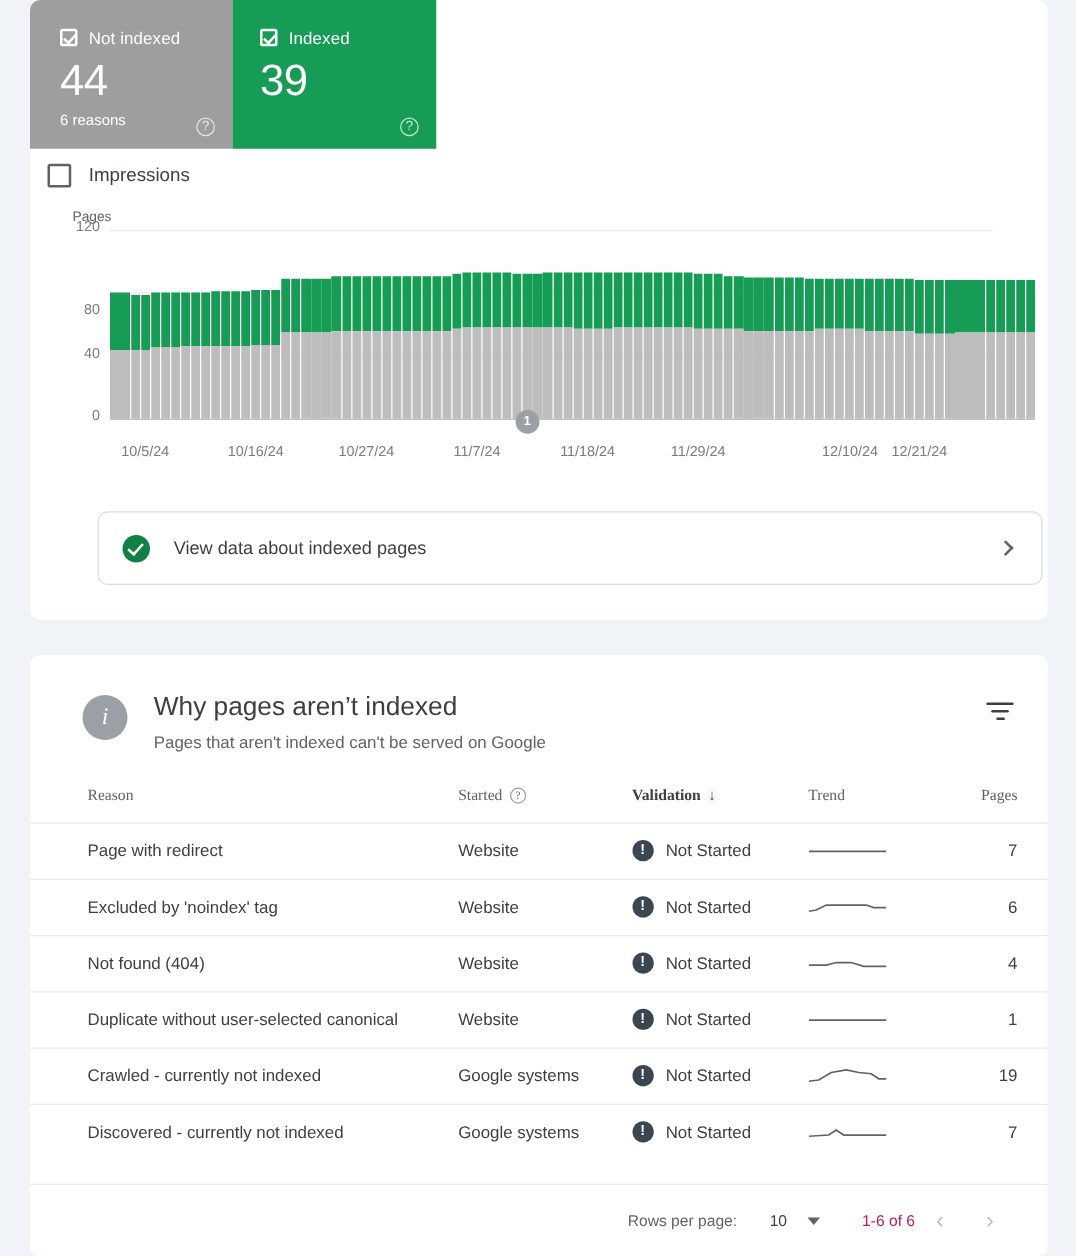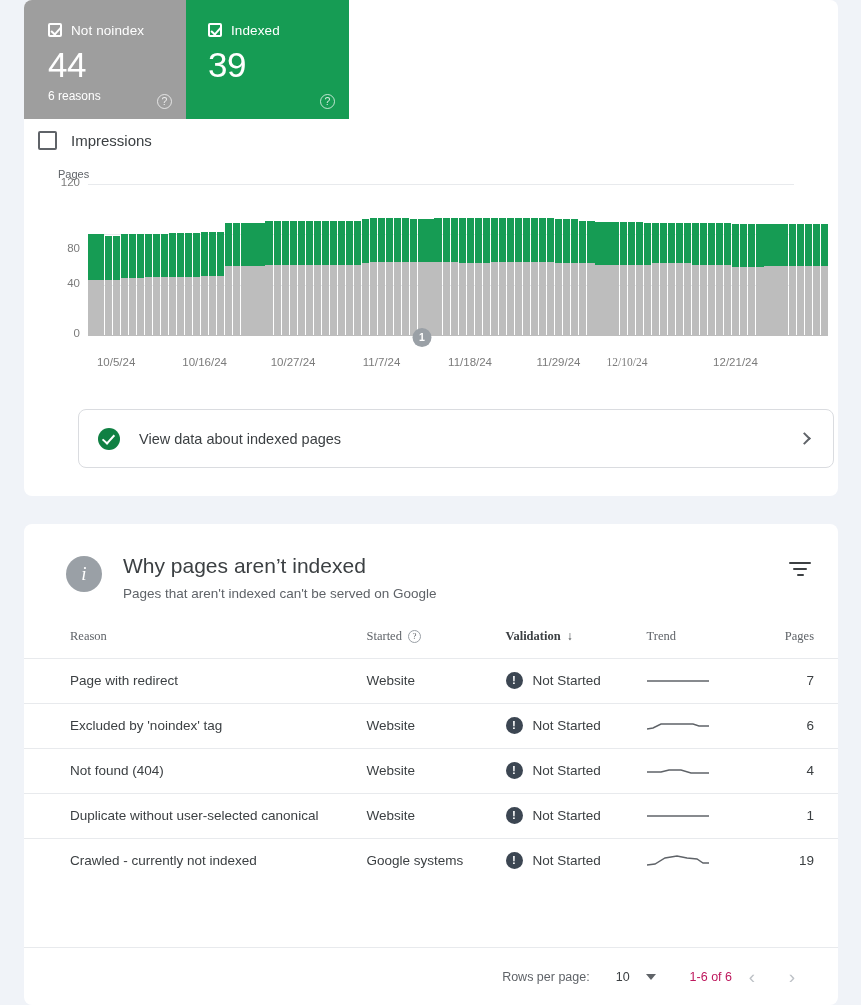--- a/index.html
+++ b/index.html
@@ -183,21 +183,21 @@
 <body>
 
 <div class="page">
 
   <div class="card" id="coverage-card">
 
     <div class="metric-row">
       <div class="metric notindexed">
         <div class="metric-head">
           <span class="cbx checked"></span>
-          <span class="metric-label">Not noindex</span>
+          <span class="metric-label">Not indexed</span>
         </div>
         <div class="metric-value">44</div>
         <div class="metric-sub">6 reasons</div>
         <div class="qmark">?</div>
       </div>
 
       <div class="metric indexed">
         <div class="metric-head">
           <span class="cbx checked"></span>
           <span class="metric-label">Indexed</span>
@@ -594,21 +594,21 @@
           </div>
         </div>
       <div class="axis-base"></div>
       <div class="xlabels" id="xlabels">
           <div class="xlabel" style="left: 28.1522px;">10/5/24</div>
           <div class="xlabel" style="left: 116.63px;">10/16/24</div>
           <div class="xlabel" style="left: 205.109px;">10/27/24</div>
           <div class="xlabel" style="left: 293.587px;">11/7/24</div>
           <div class="xlabel" style="left: 382.065px;">11/18/24</div>
           <div class="xlabel" style="left: 470.543px;">11/29/24</div>
-          <div class="xlabel" style="left: 539px; font-family: Liberation Serif, serif;">12/10/24</div>
+          <div class="xlabel" style="left: 592px;">12/10/24</div>
           <div class="xlabel" style="left: 647.5px;">12/21/24</div>
         </div>
       <div id="annots">
           <div class="annot" style="left: 397.804px;">1</div>
         </div>
     </div>
 
     <div class="banner">
       <span class="check-circle"></span>
       <span class="banner-text">View data about indexed pages</span>
@@ -722,20 +722,36 @@
                 <span>Not Started</span>
               </span>
             </td>
             <td class="col-trend">
               <svg class="spark" width="64" height="20" viewBox="0 0 64 20">
                 <path d="M0,14 L8,13 L18,7 L30,5 L40,7 L50,8 L56,12 L62,12" fill="none" stroke="#5f6368" stroke-width="1.4"></path>
               </svg>
             </td>
             <td class="col-pages">19</td>
           </tr>
+          <tr>
+            <td class="col-reason">Discovered - currently not indexed</td>
+            <td class="col-source">Google systems</td>
+            <td class="col-valid">
+              <span class="status">
+                <span class="status-dot">!</span>
+                <span>Not Started</span>
+              </span>
+            </td>
+            <td class="col-trend">
+              <svg class="spark" width="64" height="20" viewBox="0 0 64 20">
+                <path d="M0,13 L16,12 L22,8 L28,12 L62,12" fill="none" stroke="#5f6368" stroke-width="1.4"></path>
+              </svg>
+            </td>
+            <td class="col-pages">7</td>
+          </tr>
         </tbody>
     </table>
 
     <div class="pager">
       <span class="pg-label">Rows per page:</span>
       <span class="pg-select">
         <span class="pg-value">10</span>
         <span class="caret"></span>
       </span>
       <span class="pg-range">1-6 of 6</span>

